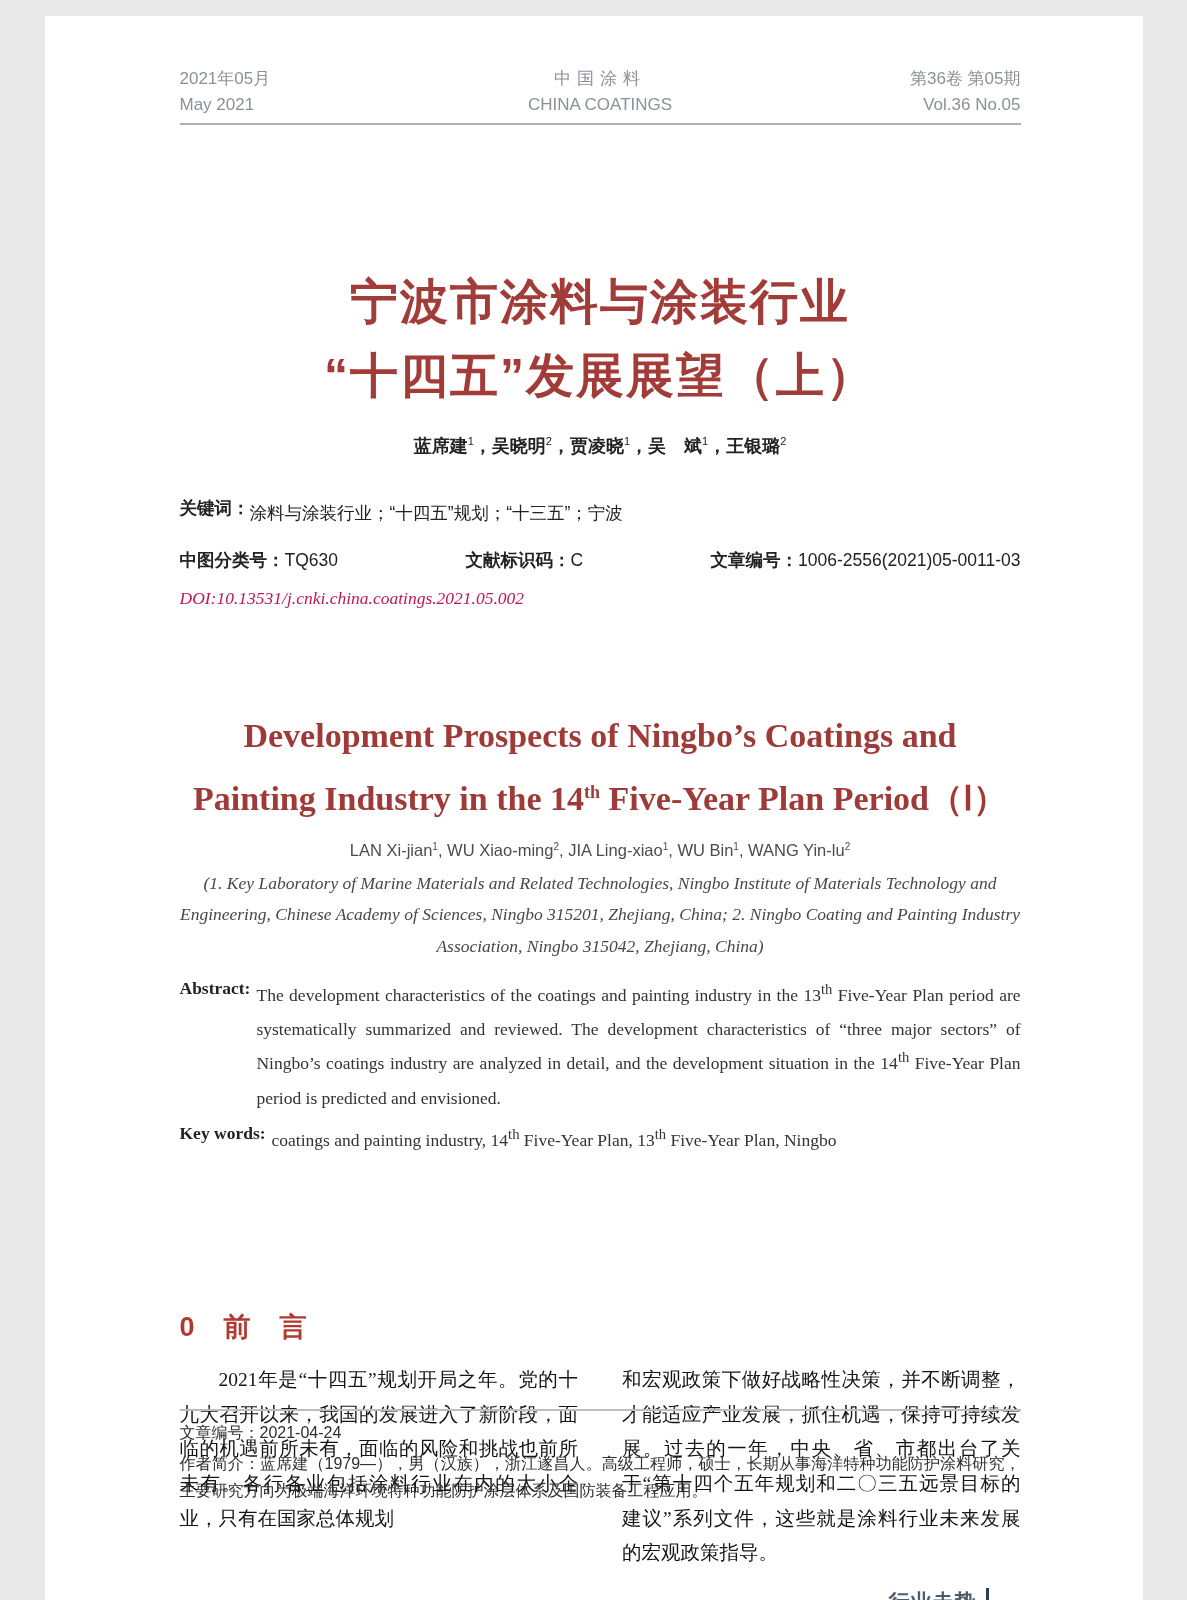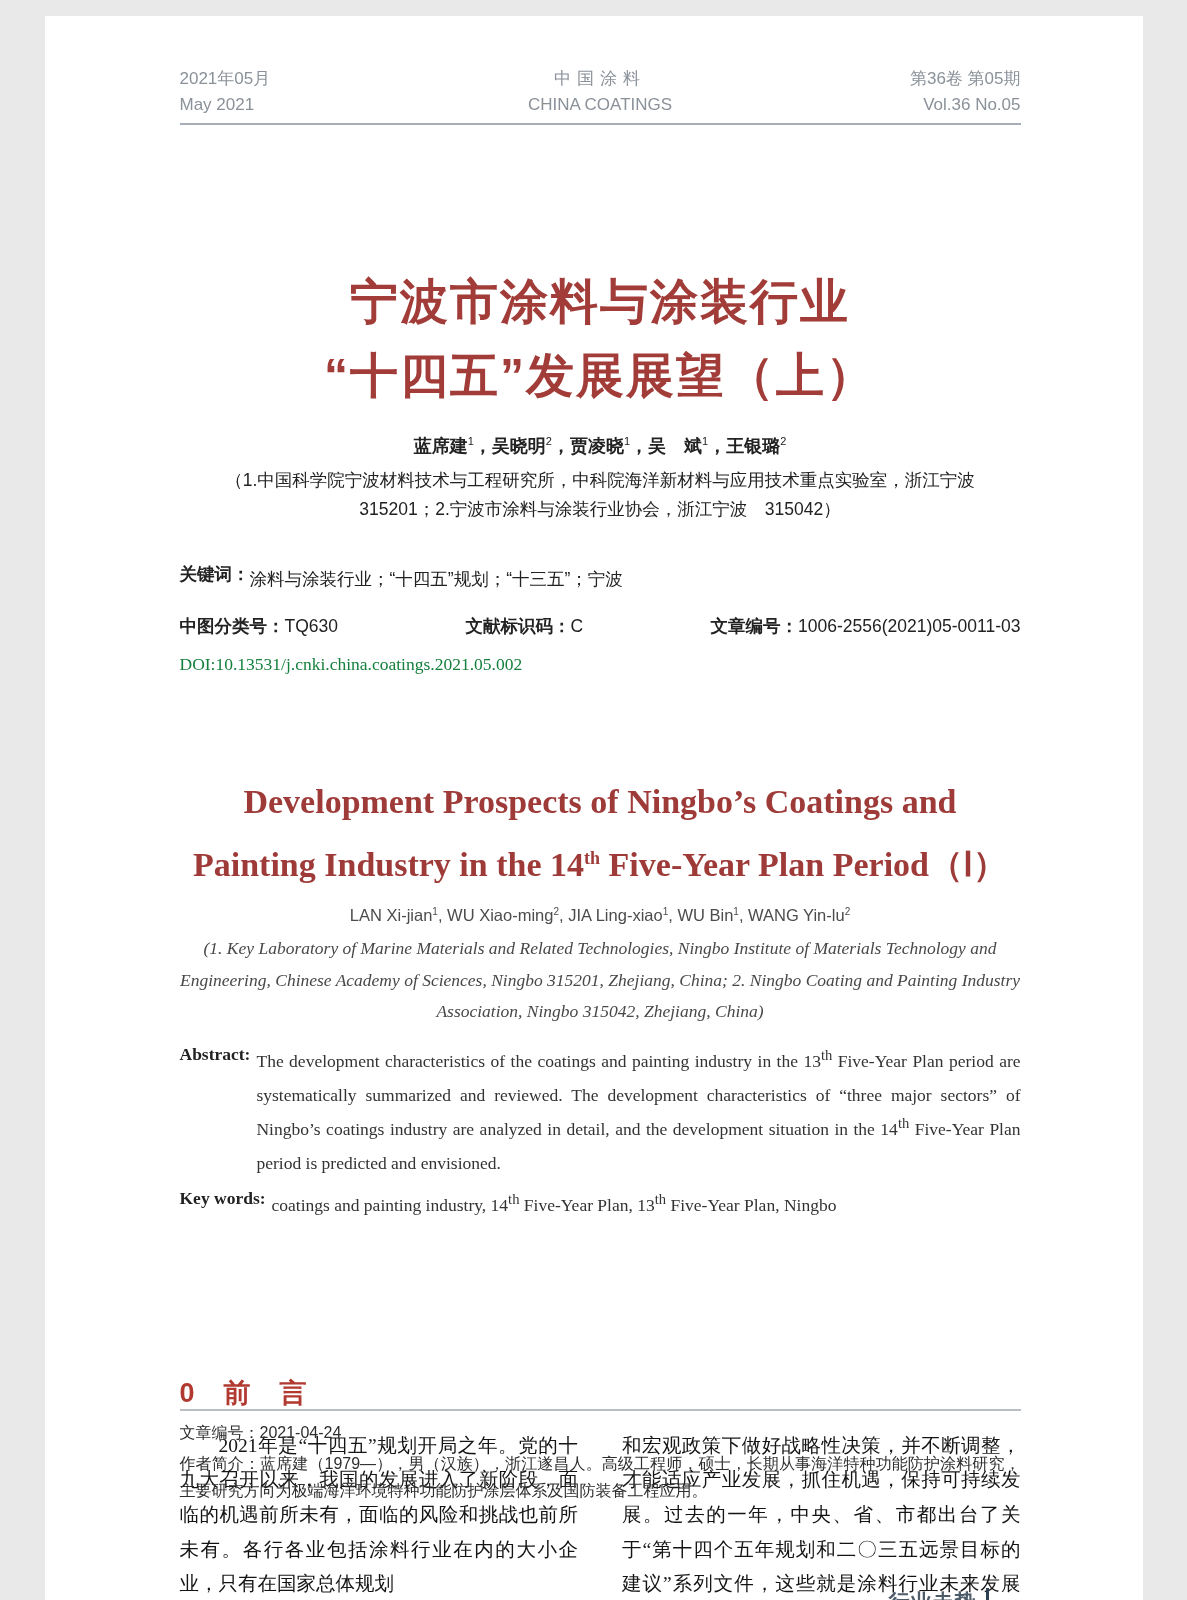--- a/index.html
+++ b/index.html
@@ -54,21 +54,21 @@
   .hang .val { flex:1; line-height:1.95; text-align:justify; }
   .kw-row { margin-top:8px; }
   .clc-row {
     display:flex; justify-content:space-between;
     margin-top:16px; line-height:1.6;
   }
   .clc-row .lbl { font-weight:700; }
   .doi-row {
     margin-top:14px;
     font-family:"Liberation Serif", serif;
-    font-size:17.5px; color:#15803d;
+    font-size:17.5px; color:#be185d;font-style:italic;
   }
 
   
   .title-en {
     margin-top:96px; text-align:center;
     font-family:"Liberation Serif", serif;
     font-weight:700; color:#9e3b39;
     font-size:34px; line-height:1.85;
   }
   .title-en sup { font-size:18px; }
@@ -151,21 +151,20 @@
       </div>
     </div>
     <div class="rh-rule"></div>
 
     <div class="title-cn">
       <div>宁波市涂料与涂装行业</div>
       <div>“十四五”发展展望（上）</div>
     </div>
 
     <div class="authors-cn">蓝席建<sup>1</sup>，吴晓明<sup>2</sup>，贾凌晓<sup>1</sup>，吴　斌<sup>1</sup>，王银璐<sup>2</sup></div>
-    <div class="affiliation-cn">（1.中国科学院宁波材料技术与工程研究所，中科院海洋新材料与应用技术重点实验室，浙江宁波　315201；2.宁波市涂料与涂装行业协会，浙江宁波　315042）</div>
 
     <div class="meta-cn">
       <div class="hang kw-row">
         <span class="lbl">关键词：</span>
         <span class="val">涂料与涂装行业；“十四五”规划；“十三五”；宁波</span>
       </div>
       <div class="clc-row">
         <span><span class="lbl">中图分类号：</span><span>TQ630</span></span>
         <span><span class="lbl">文献标识码：</span><span>C</span></span>
         <span><span class="lbl">文章编号：</span><span>1006-2556(2021)05-0011-03</span></span>

